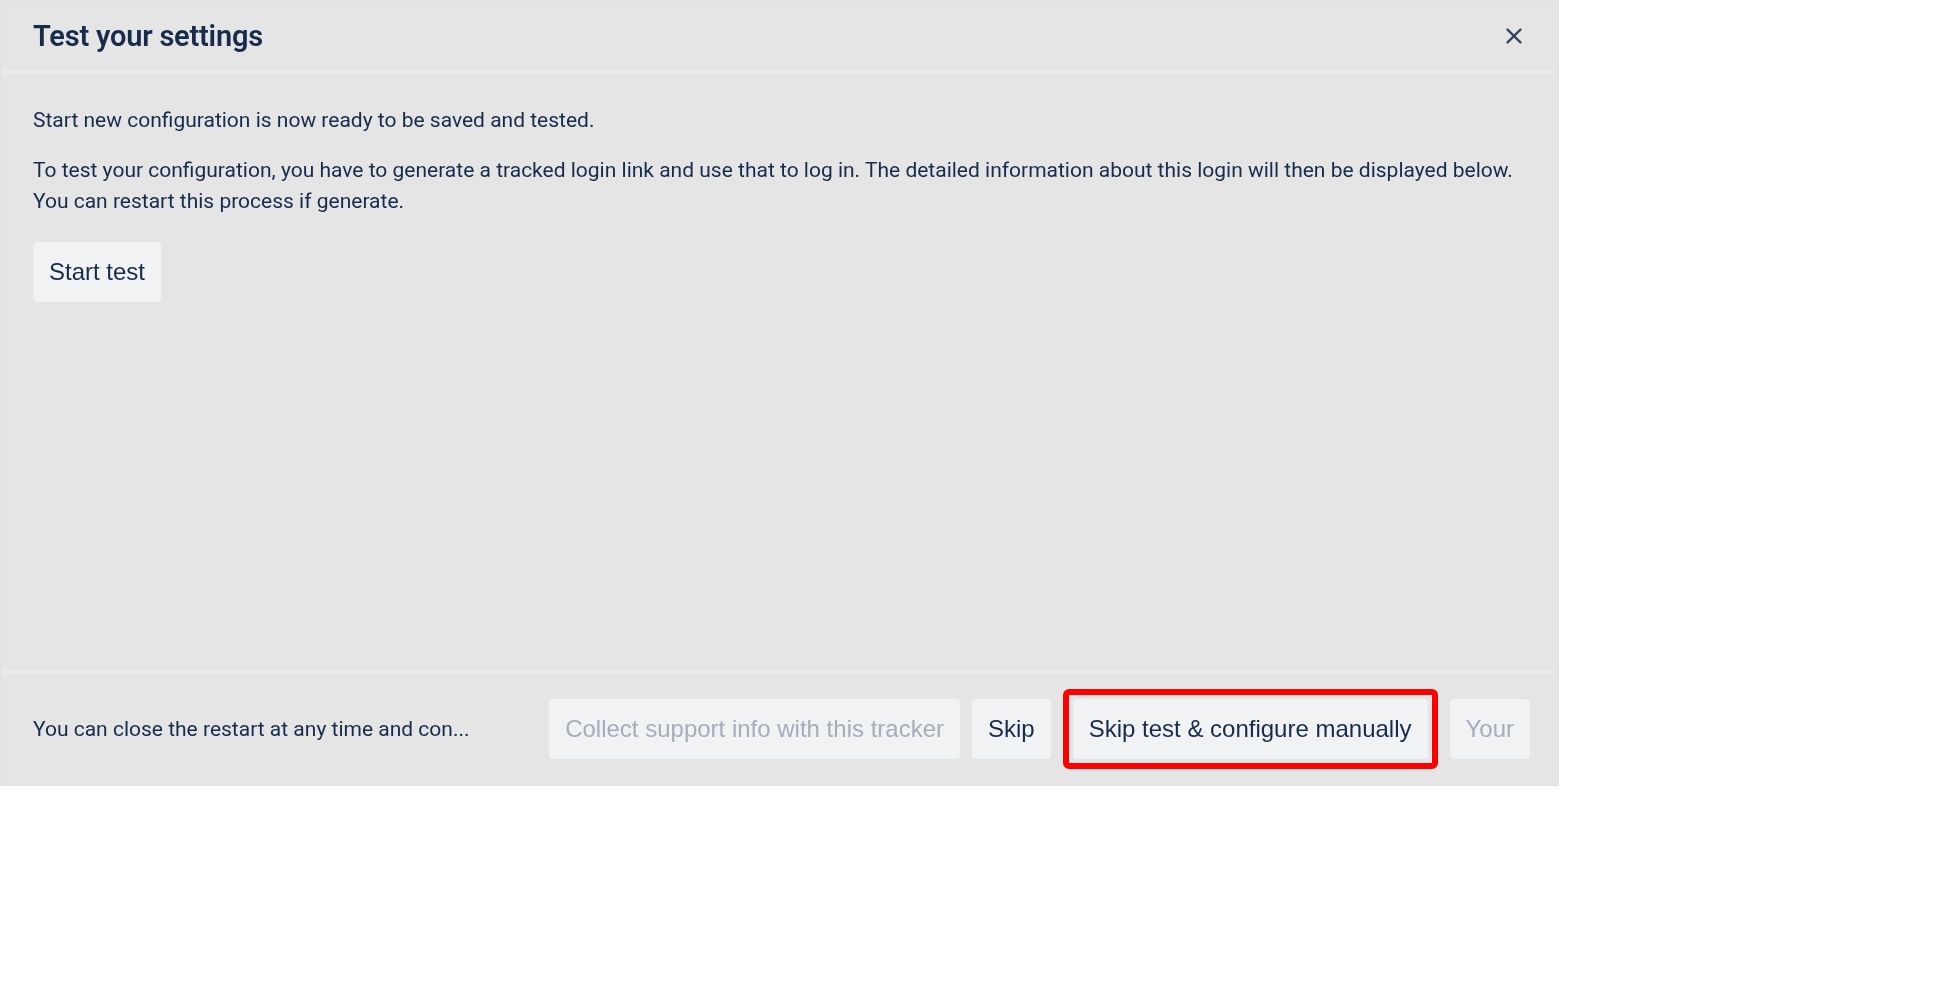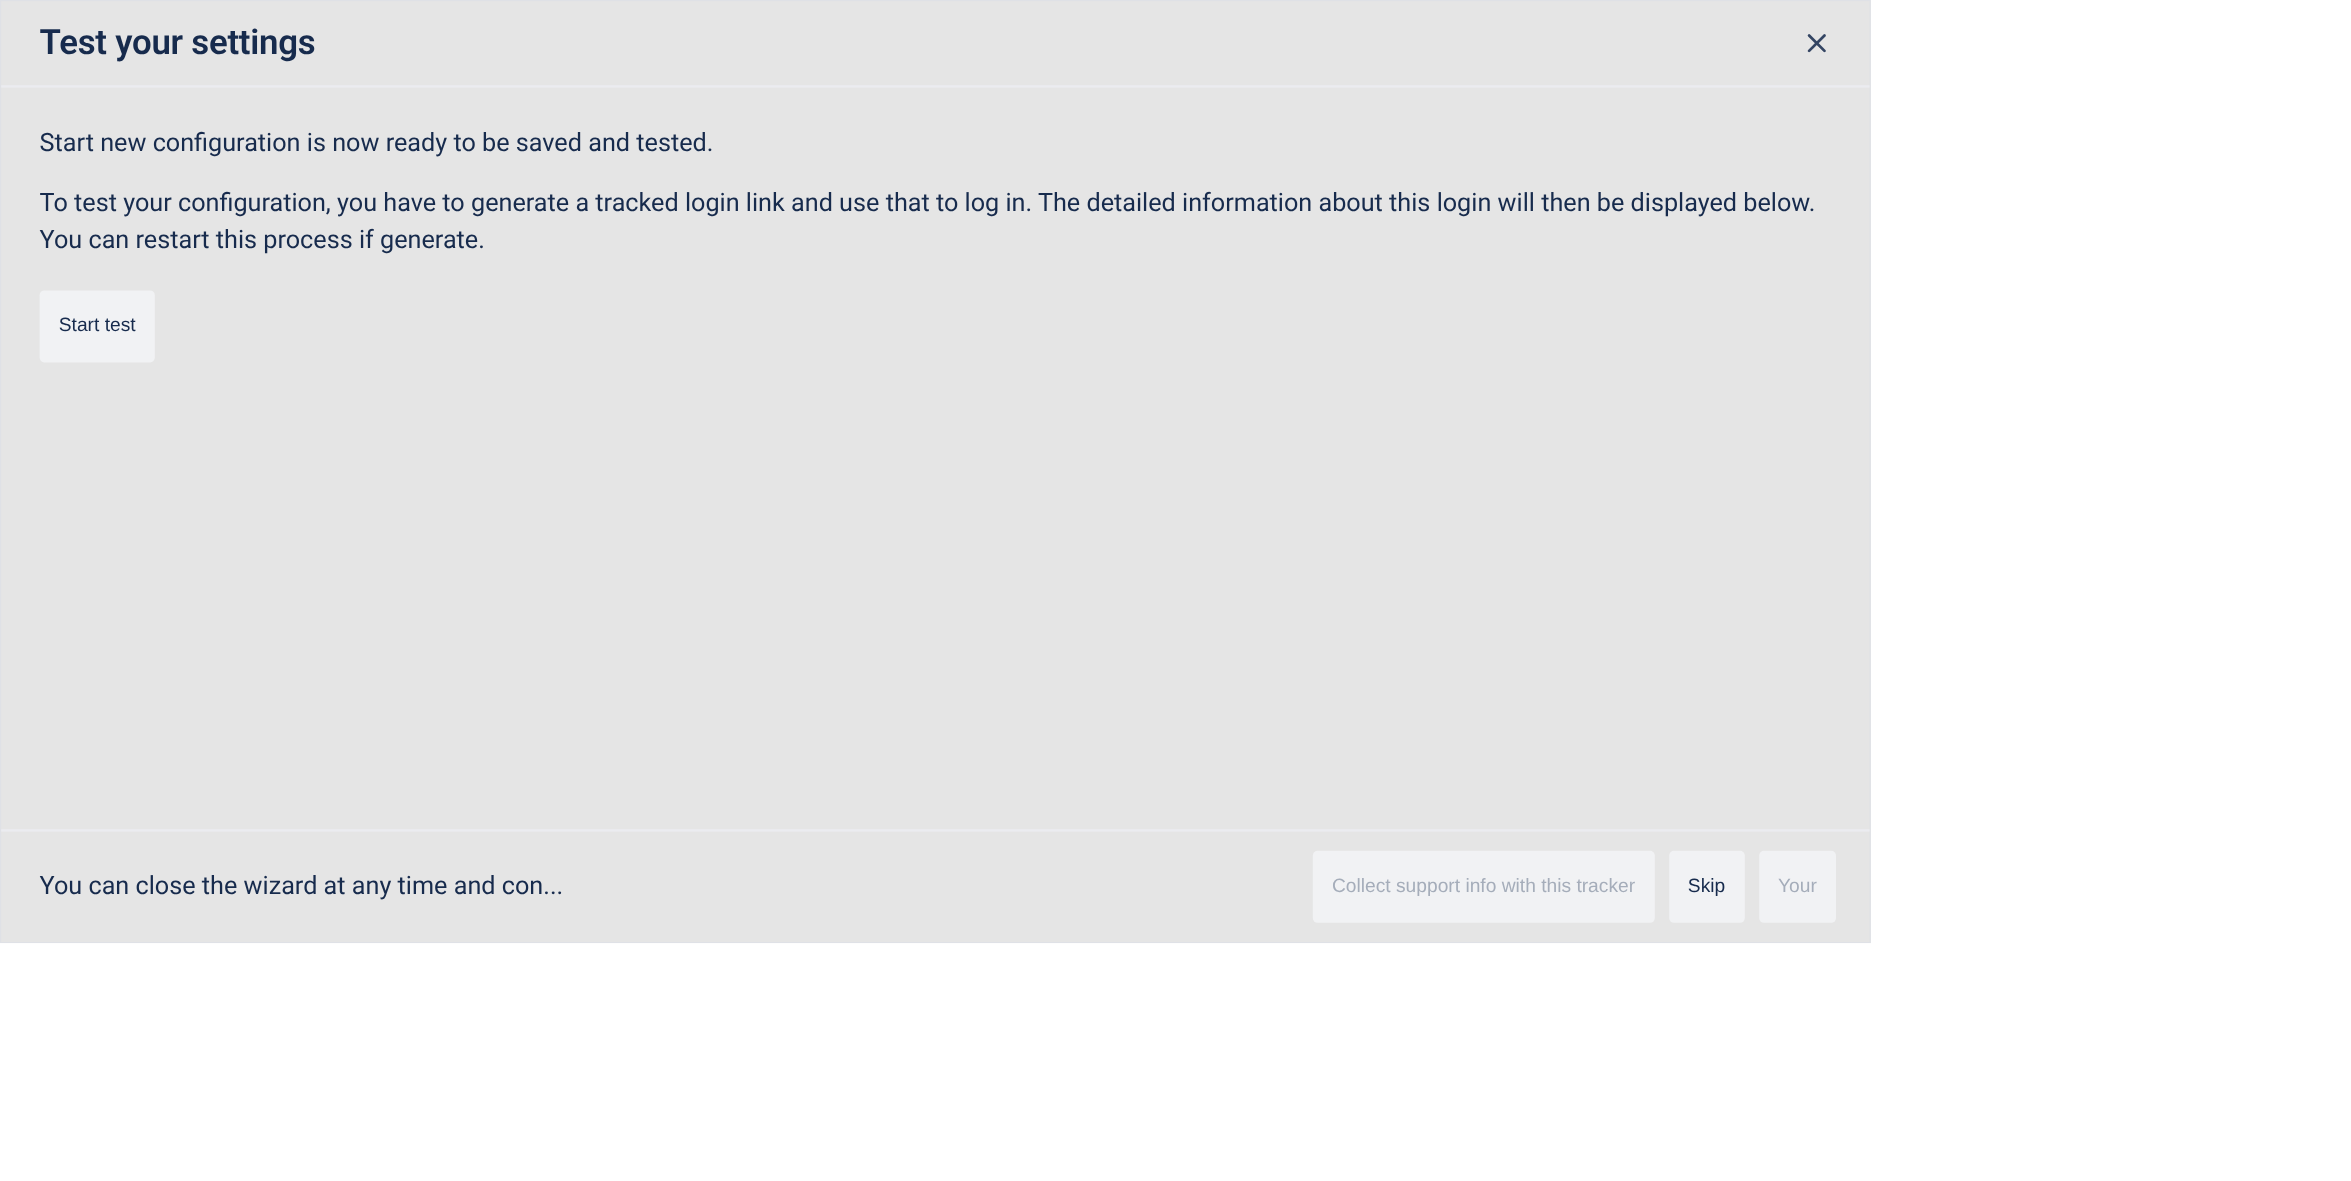--- a/index.html
+++ b/index.html
@@ -56,21 +56,21 @@
     .body-text {
       font-size: 21px;
       line-height: 1.5;
       color: #172B4D;
       margin-bottom: 18px;
     }
     .btn {
       display: inline-flex;
       align-items: center;
       justify-content: center;
-      font-size: 16px;
+      font-size: 24px;
       font-weight: 400;
       color: #172B4D;
       background: #f1f2f4;
       border: none;
       border-radius: 4px;
       padding: 20px 16px;
       cursor: pointer;
       height: 60px;
     }
     .btn-start {
@@ -121,18 +121,21 @@
     </button>
   </div>
 
   <div class="dialog-body">
     <p class="body-text">Start new configuration is now ready to be saved and tested.</p>
     <p class="body-text">To test your configuration, you have to generate a tracked login link and use that to log in. The detailed information about this login will then be displayed below. You can restart this process if generate.</p>
     <button class="btn btn-start">Start test</button>
   </div>
 
   <div class="dialog-footer">
-    <div class="footer-text">You can close the wizard at any time and con...</div>
+    <div class="footer-text">You can close the restart at any time and con...</div>
     <button class="btn btn-disabled">Collect support info with this tracker</button>
     <button class="btn">Skip</button>
+    <div class="highlight-box">
+      <button class="btn">Skip test &amp; configure manually</button>
+    </div>
     <button class="btn btn-disabled">Your</button>
   </div>
 </div>
 
 </body></html>

